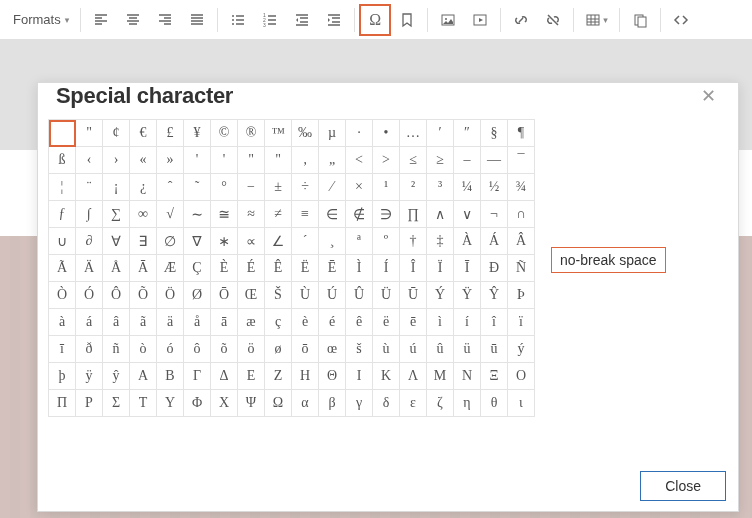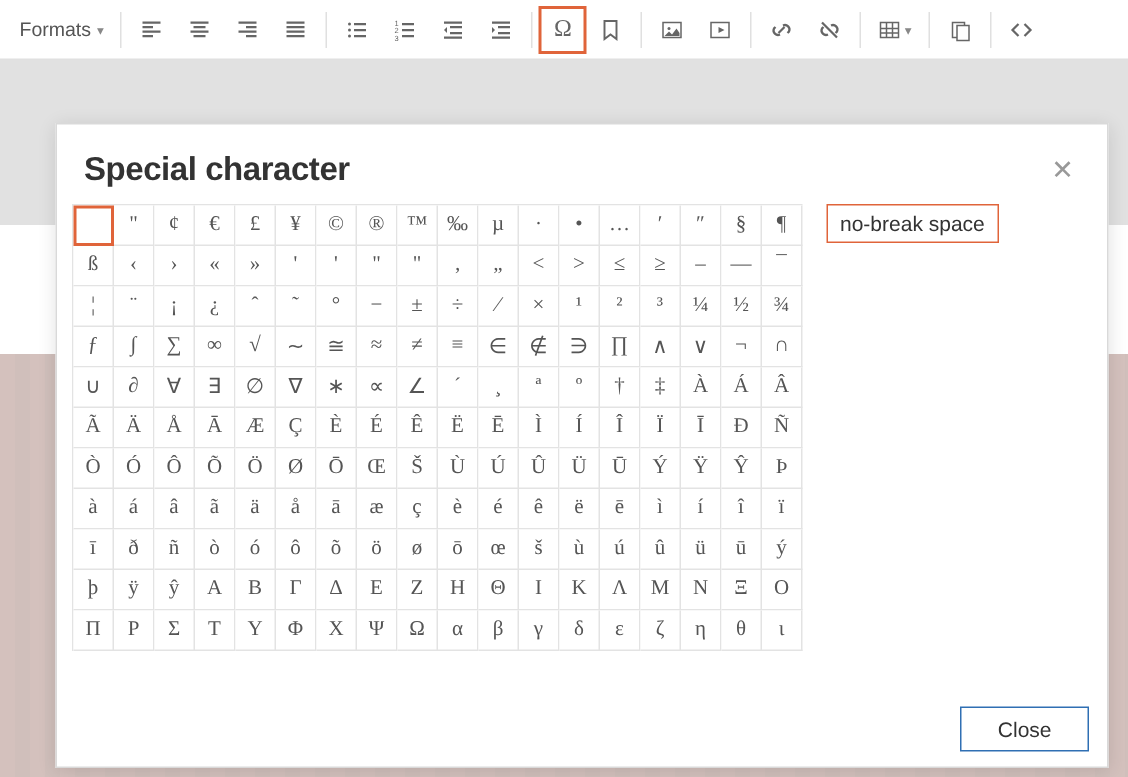--- a/index.html
+++ b/index.html
@@ -32,21 +32,21 @@
       linear-gradient(#6e3a2c,#8d4b38);
     opacity:.55;
   }
   .overlay { position: absolute; inset: 40px 0 0 0; background: rgba(255,255,255,0.55); }
 
   
   .modal {
     position: absolute; left: 37px; top: 82px; width: 702px; height: 430px;
     background: #fff; border: 1px solid #d9d9d9; box-shadow: 0 2px 12px rgba(0,0,0,.12);
   }
-  .modal-head { display:flex; align-items:center; justify-content:space-between; padding: 17px 18px 10px 18px; }
+  .modal-head { display:flex; align-items:center; justify-content:space-between; padding: 0 18px 10px 18px; }
   .modal-title { font-size: 22px; font-weight: 600; color: #333; letter-spacing: -0.3px; }
   .modal-close { color: #999; font-size: 18px; cursor: pointer; padding: 2px 4px; }
   .modal-body { padding: 0 6px 0 10px; display:flex; gap: 16px; }
 
   .char-grid {
     display: grid;
     grid-template-columns: repeat(18, 27px);
     grid-auto-rows: 27px;
     border-left: 1px solid #e3e3e3;
     border-top: 1px solid #e3e3e3;
@@ -54,20 +54,21 @@
   .cell {
     border-right: 1px solid #e3e3e3;
     border-bottom: 1px solid #e3e3e3;
     display:flex; align-items:center; justify-content:center;
     font-size: 14px; color:#555; font-family: Georgia, "Times New Roman", serif;
     cursor: pointer; background:#fff;
   }
   .cell.selected { outline: 2px solid #e0643a; outline-offset: -2px; z-index: 2; position: relative; }
 
   .char-name-box {
+    margin-top: 128px;
     border: 1px solid #e0643a;
     padding: 4px 8px;
     font-size: 14px; color:#333;
     align-self: flex-start;
     white-space: nowrap;
   }
 
   .modal-foot { position:absolute; right:12px; bottom:10px; }
   .btn-close {
     border: 1px solid #2f6fb3; color: #333; background:#fff;

